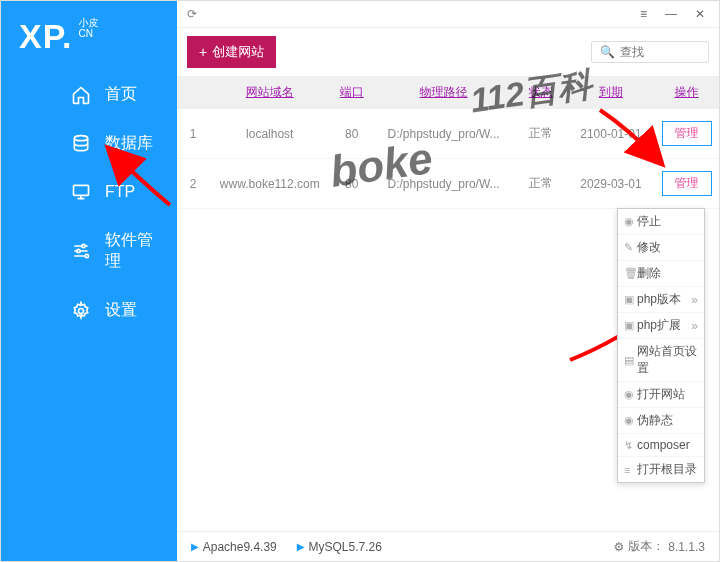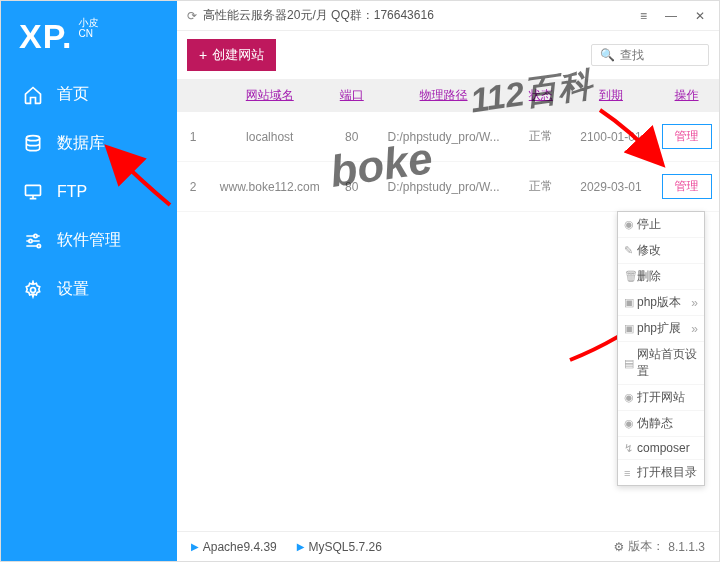--- a/index.html
+++ b/index.html
@@ -3,21 +3,21 @@
   <meta charset="utf-8">
   <style>
     * { margin: 0; padding: 0; box-sizing: border-box; font-family: "Microsoft YaHei", Arial, sans-serif; }
     body { background: #f5f5f5; width: 720px; height: 562px; overflow: hidden; position: relative; }
     .app { display: flex; width: 720px; height: 562px; border: 1px solid #ddd; background: #fff; }
     .sidebar { width: 176px; background: #1a9dff; display: flex; flex-direction: column; }
     .logo { padding: 16px 18px 14px; color: #fff; display: flex; align-items: flex-start; gap: 6px; }
     .logo-xp { font-size: 34px; font-weight: bold; letter-spacing: 1px; }
     .logo-suffix { font-size: 10px; line-height: 1.1; }
     .logo-suffix span { display: block; }
-    .nav-item { display: flex; align-items: center; gap: 14px; padding: 14px 22px; color: #fff; font-size: 16px; cursor: pointer; }
+    .nav-item { display: flex; align-items: center; gap: 14px; padding: 14px 22px; color: #fff; font-size: 16px; cursor: pointer; margin-left: 48px; }
     .nav-item.active { background: #0a8cf0; }
     .icon { display: inline-flex; width: 20px; height: 20px; align-items: center; justify-content: center; }
     .main { flex: 1; display: flex; flex-direction: column; min-width: 0; }
     .titlebar { display: flex; align-items: center; padding: 6px 10px; font-size: 12px; color: #555; border-bottom: 1px solid #eee; }
     .titlebar .refresh { color: #888; margin-right: 6px; }
     .titlebar .ctrls { margin-left: auto; display: flex; gap: 10px; color: #666; font-size: 12px; }
     .titlebar .ctrls span { cursor: pointer; padding: 0 4px; }
     .toolbar { display: flex; align-items: center; padding: 8px 10px; gap: 10px; }
     .newsite-btn { background: #be185d; color: #fff; border: none; padding: 7px 12px; font-size: 13px; cursor: pointer; display: flex; align-items: center; gap: 5px; }
     .newsite-btn::before { content: "+"; font-size: 14px; }
@@ -104,21 +104,20 @@
           </svg>
       </span>
       <span>设置</span>
     </div>
   </div>
 
   <div class="main">
 
     <div class="titlebar">
       <span class="refresh">⟳</span>
-      <span>高性能云服务器20元/月  QQ群：176643616</span>
       <div class="ctrls">
         <span>≡</span>
         <span>—</span>
         <span>✕</span>
       </div>
     </div>
 
     <div class="toolbar">
       <button class="newsite-btn">
         <span>创建网站</span>

